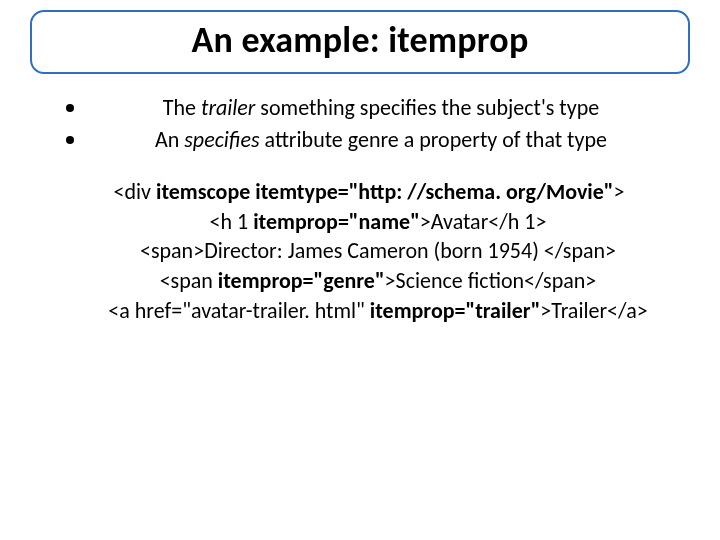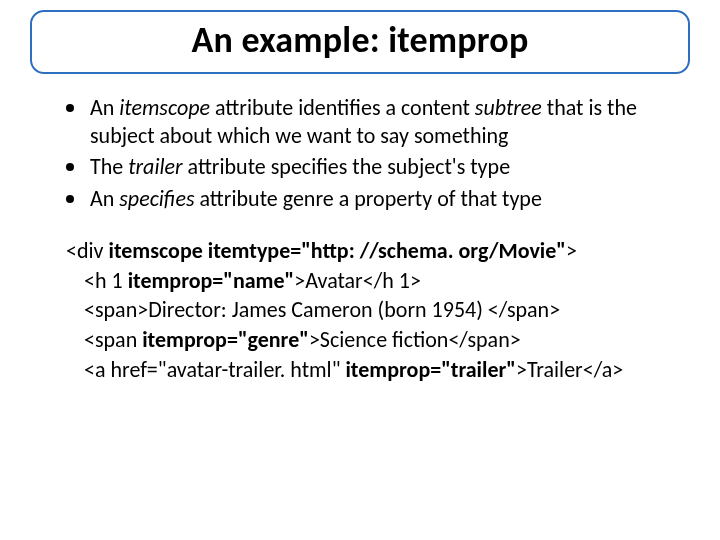--- a/index.html
+++ b/index.html
@@ -1,15 +1,15 @@
 <!DOCTYPE html>
 <html><head>
 <meta charset="utf-8">
 <style>
-  * { margin: 0; padding: 0; box-sizing: border-box; }
+  * { margin: 0; padding: 0; box-sizing: border-box; text-align: center; }
   html, body { width: 720px; height: 540px; background: #ffffff; font-family: Calibri, "Segoe UI", Arial, sans-serif; color: #000; }
   .slide { width: 720px; height: 540px; position: relative; padding: 10px 18px 0 18px; }
   .title-box {
     margin: 0 auto;
     width: 660px;
     border: 2px solid #2e6fbf;
     border-radius: 14px;
     background: #ffffff;
     padding: 6px 0 10px 0;
     text-align: center;
@@ -56,24 +56,21 @@
 
 <div class="slide">
 
   <div class="title-box">
     <h1>An example: itemprop</h1>
   </div>
 
   <div class="content">
     <ul class="bullets">
       <li>
-        <span>An </span><span class="it">itemscope</span><span> attribute identifies a content </span><span class="it">subtree</span><span> that is the subject about which we want to say something</span>
-      </li>
-      <li>
-        <span>The </span><span class="it">trailer</span><span> attribute specifies the subject's type</span>
+        <span>The </span><span class="it">trailer</span><span> something specifies the subject's type</span>
       </li>
       <li>
         <span>An </span><span class="it">specifies</span><span> attribute genre a property of that type</span>
       </li>
     </ul>
 
     <div class="codeblock">
       <div class="line"><span>&lt;div </span><span class="b">itemscope itemtype="http: //schema. org/Movie"</span><span>&gt;</span></div>
       <div class="line ind1"><span>&lt;h 1 </span><span class="b">itemprop="name"</span><span>&gt;Avatar&lt;/h 1&gt;</span></div>
       <div class="line ind1"><span>&lt;span&gt;Director: James Cameron (born 1954) &lt;/span&gt;</span></div>

